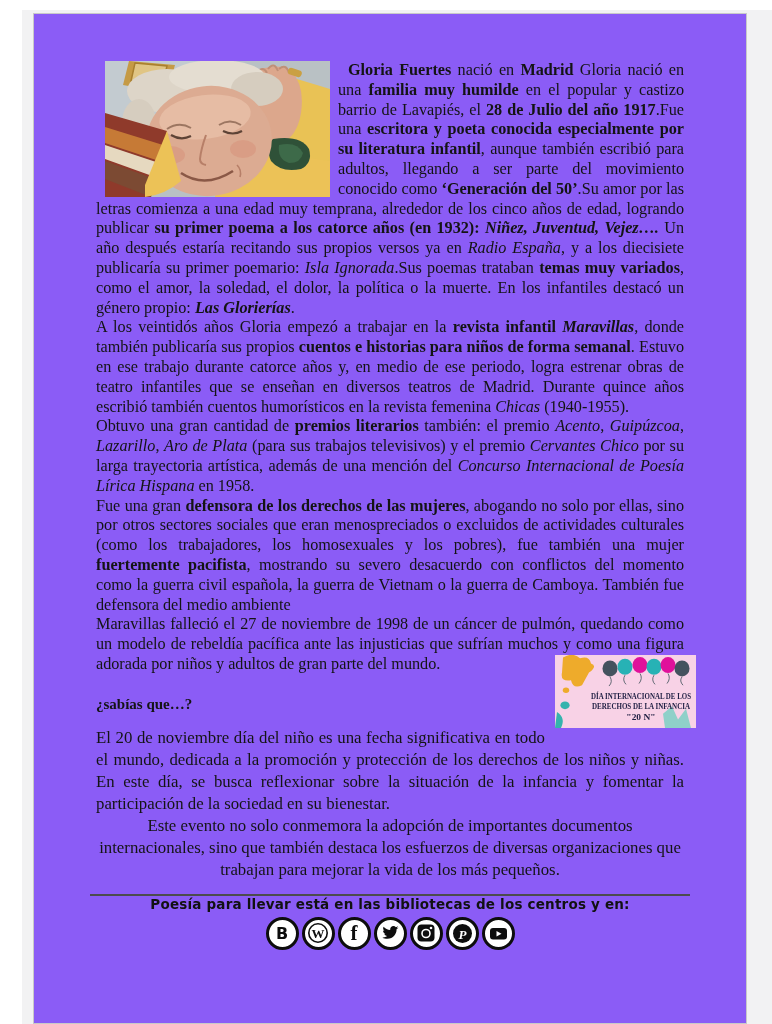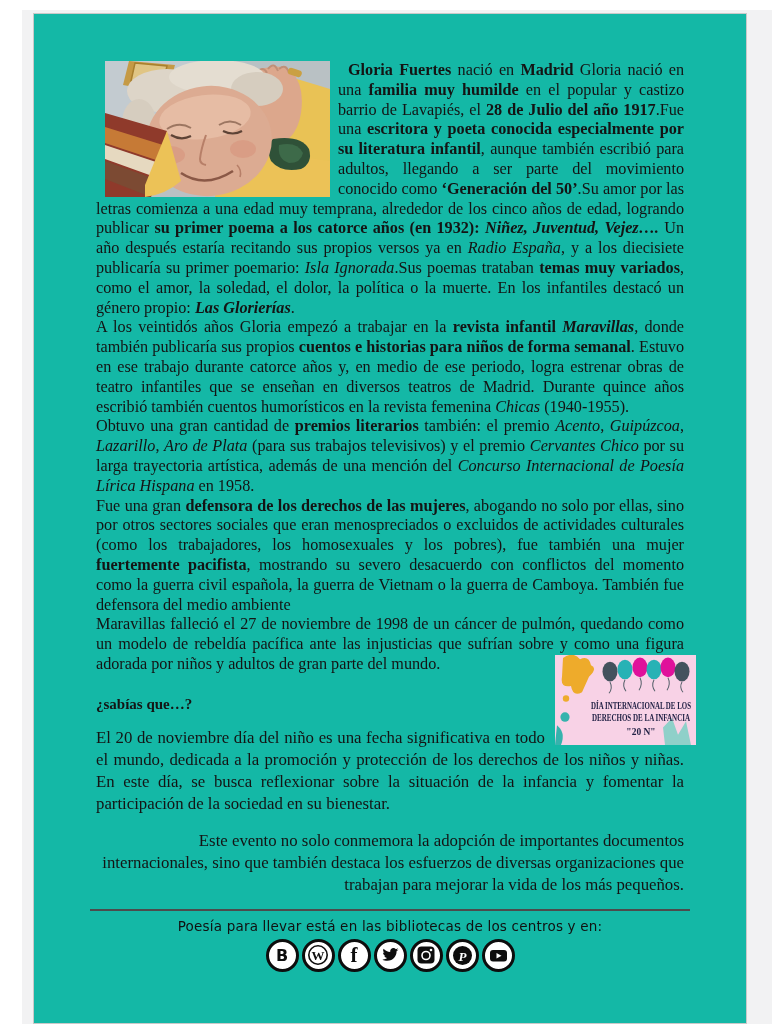--- a/index.html
+++ b/index.html
@@ -4,57 +4,57 @@
 <style>
   html,body{margin:0;padding:0;}
   body{
     width:772px;height:1024px;position:relative;overflow:hidden;
     background:#ffffff;
     font-family:"Liberation Serif", serif;
   }
   .viewer-bg{position:absolute;left:22px;top:10px;right:0;bottom:0;background:#f2f2f3;}
   .page{
     position:absolute;left:33px;top:13px;width:714px;height:1011px;
-    background:#14b8a6;border:1px solid #c9c9c9;box-sizing:border-box;
+    background:#8b5cf6;border:1px solid #c9c9c9;box-sizing:border-box;
   }
   .content{padding:47px 62px 0 62px;color:#141414;}
 
   
   .bio p{
     margin:0;font-size:16.2px;line-height:19.8px;text-align:justify;
   }
   .bio p.first{text-indent:10px;}
   .photo-float{
     float:left;width:225px;height:136px;margin:0 8px 0 9px;
     text-indent:0;
   }
   .photo-float svg{display:block;width:100%;height:100%;}
 
   
   .sabias-heading{
     font-size:15px;font-weight:bold;margin:21px 0 14px 0;
   }
   .sabias p{margin:0;font-size:16.8px;line-height:22px;}
   .sabias p.just{text-align:justify;}
-  .sabias p.second{margin-top:15px;text-align:right;}
+  .sabias p.second{text-align:center;}
   .banner-float{
-    float:right;width:141px;height:90px;
+    float:right;width:141px;height:73px;
     margin:-72px -12px 0 10px;
   }
   .banner-float svg{display:block;width:100%;height:100%;}
 
   
   .footer-rule{
     border:0;border-top:2px solid #4c4c4c;
     margin:13px -6px 0 -6px;
   }
   .footer-caption{
-    margin-top:7px;text-align:center;
+    text-align:center;
     font-family:"DejaVu Sans", sans-serif;
-    font-size:13.5px;font-weight:normal;letter-spacing:.2px;color:#111;
+    font-size:13.5px;font-weight:bold;letter-spacing:.2px;color:#111;
   }
   .social-row{
     margin-top:5px;display:flex;justify-content:center;gap:3px;
   }
   .icon-circle{
     width:33px;height:33px;border:3px solid #0d0d0d;border-radius:50%;
     box-sizing:border-box;display:flex;align-items:center;justify-content:center;
     background:#fff;
   }
   .icon-circle svg{display:block;}
@@ -100,21 +100,21 @@
         <path d="M0,52 L62,70 L46,136 L0,136 Z" fill="#8f3a2b"></path>
         <path d="M0,66 L58,84 L54,100 L0,82 Z" fill="#c67a36"></path>
         <path d="M0,84 L54,102 L50,116 L0,98 Z" fill="#e6d9c0"></path>
         <path d="M0,100 L50,118 L46,136 L0,118 Z" fill="#7c4a33"></path>
         <path d="M40,124 L62,70 L76,120 Q60,134 40,136 Z" fill="#ecc257"></path>
       </svg>
           </span><span style="font-weight: bold;">Gloria Fuertes</span><span> nació en </span><span style="font-weight: bold;">Madrid</span><span> Gloria nació en una </span><span style="font-weight: bold;">familia muy humilde</span><span> en el popular y castizo barrio de Lavapiés, el </span><span style="font-weight: bold;">28 de Julio del año 1917</span><span>.Fue una </span><span style="font-weight: bold;">escritora y poeta conocida especialmente por su literatura infantil</span><span>, aunque también escribió para adultos, llegando a ser parte del movimiento conocido como </span><span style="font-weight: bold;">‘Generación del 50’</span><span>.Su amor por las letras comienza a una edad muy temprana, alrededor de los cinco años de edad, logrando publicar </span><span style="font-weight: bold;">su primer poema a los catorce años (en 1932): </span><span style="font-weight: bold; font-style: italic;">Niñez, Juventud, Vejez….</span><span> Un año después estaría recitando sus propios versos ya en </span><span style="font-style: italic;">Radio España</span><span>, y a los diecisiete publicaría su primer poemario: </span><span style="font-style: italic;">Isla Ignorada</span><span>.Sus poemas trataban </span><span style="font-weight: bold;">temas muy variados</span><span>, como el amor, la soledad, el dolor, la política o la muerte. En los infantiles destacó un género propio: </span><span style="font-weight: bold; font-style: italic;">Las Glorierías</span><span>.</span></p>
       <p><span>A los veintidós años Gloria empezó a trabajar en la </span><span style="font-weight: bold;">revista infantil </span><span style="font-weight: bold; font-style: italic;">Maravillas</span><span>, donde también publicaría sus propios </span><span style="font-weight: bold;">cuentos e historias para niños de forma semanal</span><span>. Estuvo en ese trabajo durante catorce años y, en medio de ese periodo, logra estrenar obras de teatro infantiles que se enseñan en diversos teatros de Madrid. Durante quince años escribió también cuentos humorísticos en la revista femenina </span><span style="font-style: italic;">Chicas</span><span> (1940-1955).</span></p>
       <p><span>Obtuvo una gran cantidad de </span><span style="font-weight: bold;">premios literarios</span><span> también: el premio </span><span style="font-style: italic;">Acento</span><span>, </span><span style="font-style: italic;">Guipúzcoa</span><span>, </span><span style="font-style: italic;">Lazarillo</span><span>, </span><span style="font-style: italic;">Aro de Plata</span><span> (para sus trabajos televisivos) y el premio </span><span style="font-style: italic;">Cervantes Chico</span><span> por su larga trayectoria artística, además de una mención del </span><span style="font-style: italic;">Concurso Internacional de Poesía Lírica Hispana</span><span> en 1958.</span></p>
       <p><span>Fue una gran </span><span style="font-weight: bold;">defensora de los derechos de las mujeres</span><span>, abogando no solo por ellas, sino por otros sectores sociales que eran menospreciados o excluidos de actividades culturales (como los trabajadores, los homosexuales y los pobres), fue también una mujer </span><span style="font-weight: bold;">fuertemente pacifista</span><span>, mostrando su severo desacuerdo con conflictos del momento como la guerra civil española, la guerra de Vietnam o la guerra de Camboya. También fue defensora del medio ambiente</span></p>
-      <p><span>Maravillas </span><span style="font-weight: normal;">falleció el 27 de noviembre de 1998</span><span> de un cáncer de pulmón, quedando como un modelo de rebeldía pacífica ante las injusticias que sufrían sobre y como una figura adorada por niños y adultos de gran parte del mundo.</span></p>
+      <p><span>Maravillas </span><span style="font-weight: normal;">falleció el 27 de noviembre de 1998</span><span> de un cáncer de pulmón, quedando como un modelo de rebeldía pacífica ante las injusticias que sufrían muchos y como una figura adorada por niños y adultos de gran parte del mundo.</span></p>
     </div>
 
     <div class="sabias">
       <div class="sabias-heading">¿sabías que…?</div>
       <p class="just">
         <span class="banner-float">
             <svg viewBox="0 0 141 87" preserveAspectRatio="none">
           <rect x="0" y="0" width="141" height="87" fill="#f8d2e6"></rect>
           <path d="M8,3 q10,-7 17,1 q9,-4 11,6 q7,3 -2,11 l-7,15 q-9,5 -11,-6 q-11,2 -9,-9 z" fill="#eeab2b"></path>
           <circle cx="11" cy="42" r="3.2" fill="#eeab2b"></circle>

